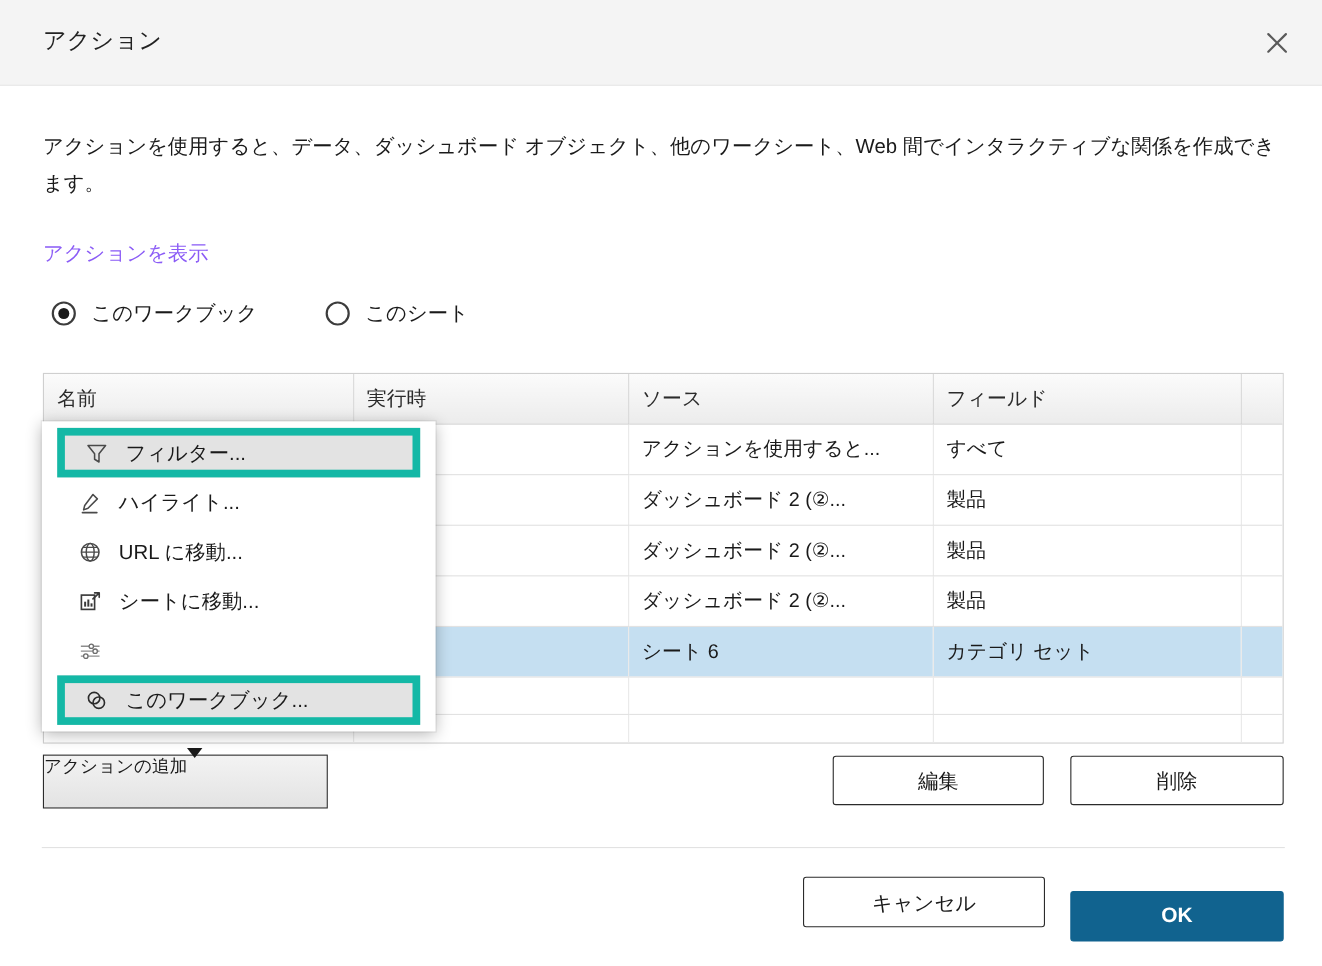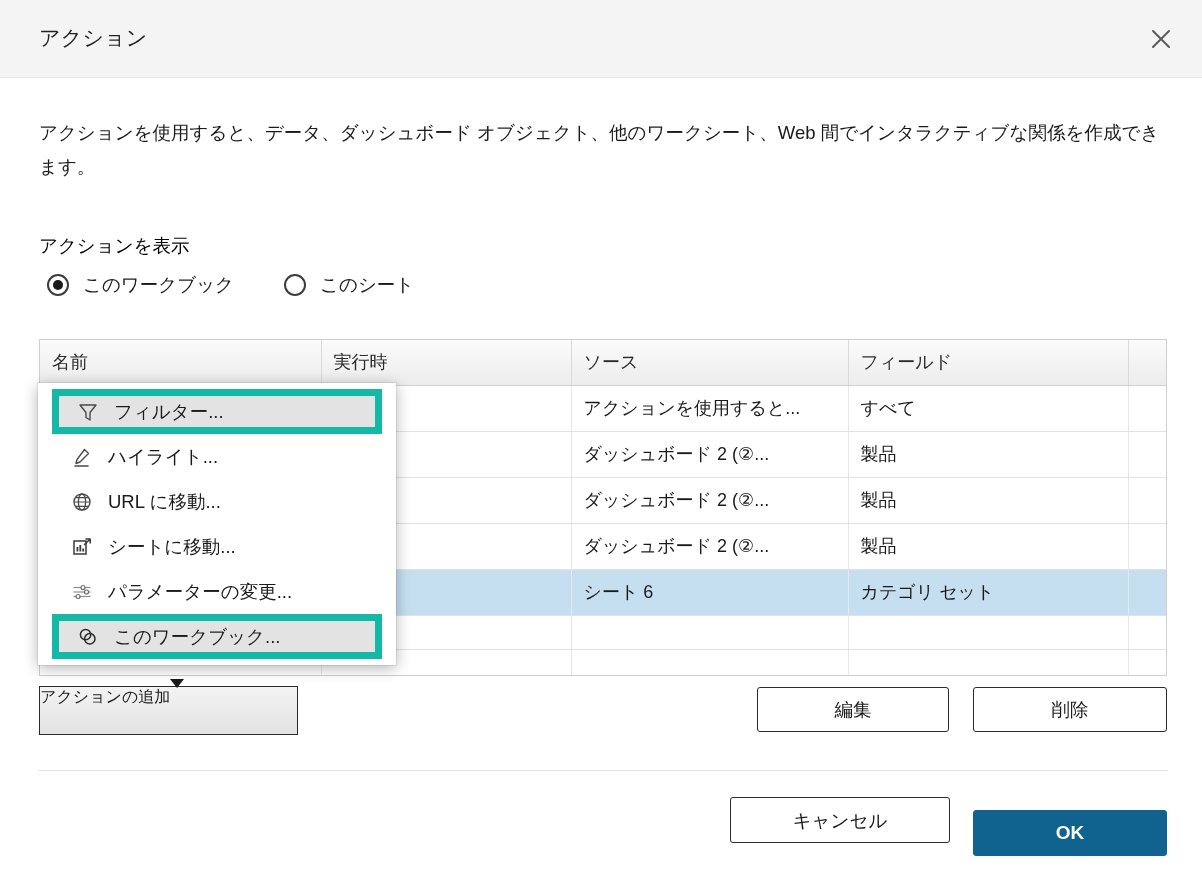--- a/index.html
+++ b/index.html
@@ -63,34 +63,34 @@
     top: 116px;
     width: 1130px;
     font-size: 18.5px;
     line-height: 34px;
     color: #1a1a1a;
   }
 
   .show-actions-label {
     position: absolute;
     left: 39px;
-    top: 232px;
+    top: 216px;
     font-size: 18.5px;
     line-height: 28px;
-    color: #000000;
+    color: #8b5cf6;
   }
 
   
   .radio-row {
     position: absolute;
     left: 47px;
     top: 274px;
     display: flex;
     align-items: center;
-    gap: 0px;
+    gap: 12px;
   }
   .radio-opt {
     display: flex;
     align-items: center;
     cursor: pointer;
     user-select: none;
   }
   .radio-opt + .radio-opt { margin-left: 50px; }
   .radio-mark {
     width: 22px;
@@ -439,21 +439,20 @@
       <span class="menu-ico">
         <svg width="22" height="22" viewBox="0 0 22 22">
           <path d="M2.5 6.5 H19.5" stroke="#8d8d8d" stroke-width="1.2"></path>
           <circle cx="12" cy="6.5" r="2" fill="#ffffff" stroke="#6e6e6e" stroke-width="1.2"></circle>
           <path d="M2.5 11 H19.5" stroke="#8d8d8d" stroke-width="1.2"></path>
           <circle cx="15.5" cy="11" r="2" fill="#ffffff" stroke="#6e6e6e" stroke-width="1.2"></circle>
           <path d="M2.5 15.5 H19.5" stroke="#8d8d8d" stroke-width="1.2"></path>
           <circle cx="7" cy="15.5" r="2" fill="#ffffff" stroke="#6e6e6e" stroke-width="1.2"></circle>
         </svg>
       </span>
-      <span class="menu-label">パラメーターの変更...</span>
     </div>
 
     <div class="menu-item hl">
       <span class="menu-ico">
         <svg width="22" height="22" viewBox="0 0 22 22">
           <circle cx="8.6" cy="8.6" r="5.2" fill="none" stroke="#2b2b2b" stroke-width="1.5"></circle>
           <circle cx="12.8" cy="12.8" r="5.2" fill="none" stroke="#2b2b2b" stroke-width="1.5"></circle>
         </svg>
       </span>
       <span class="menu-label">このワークブック...</span>

